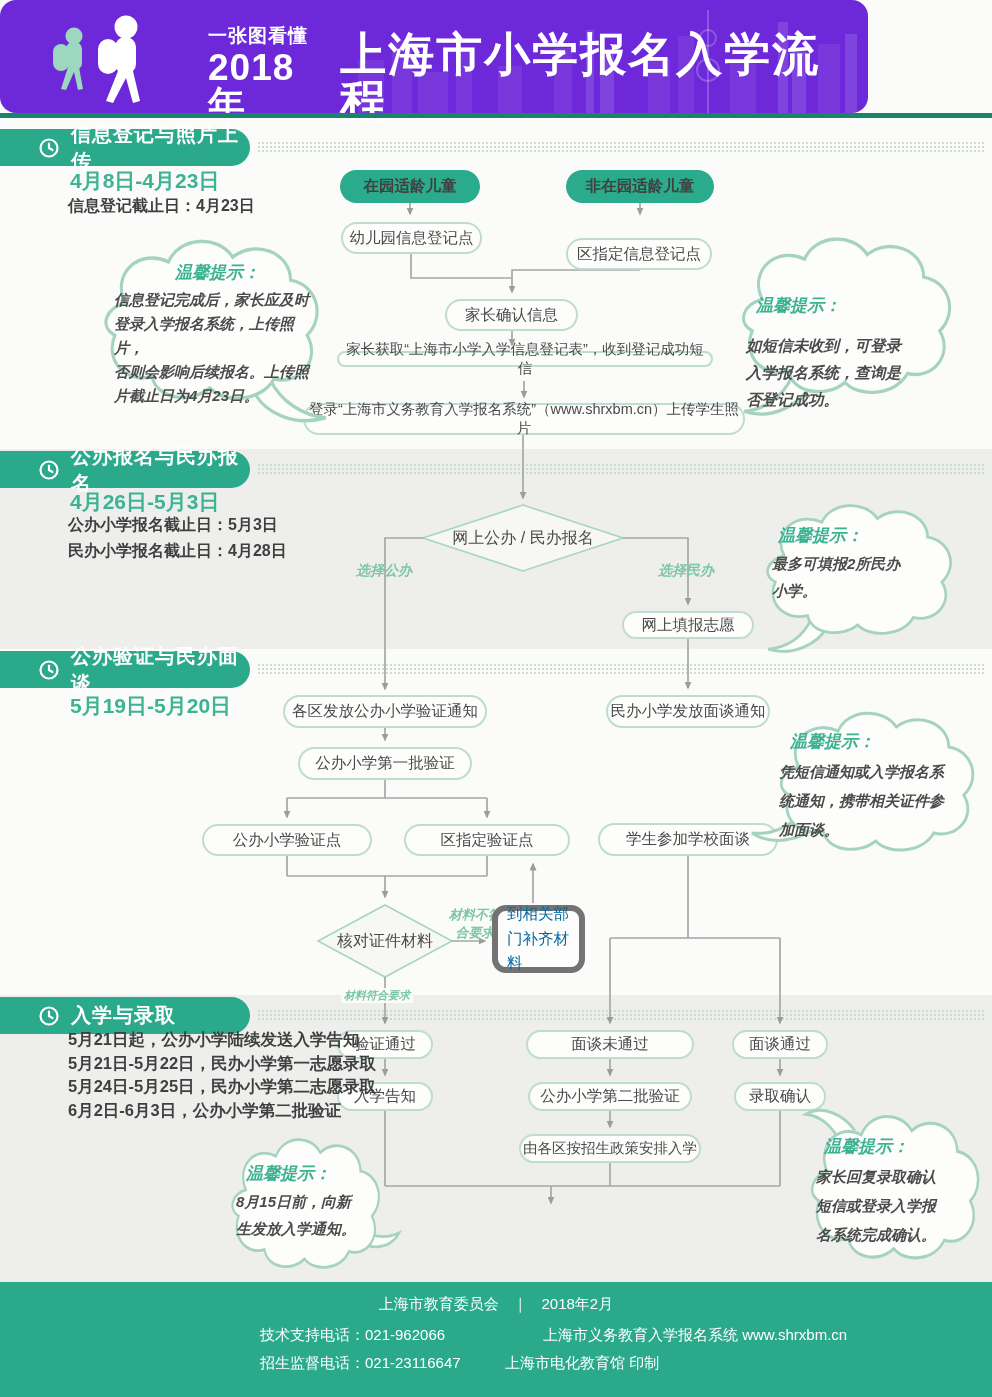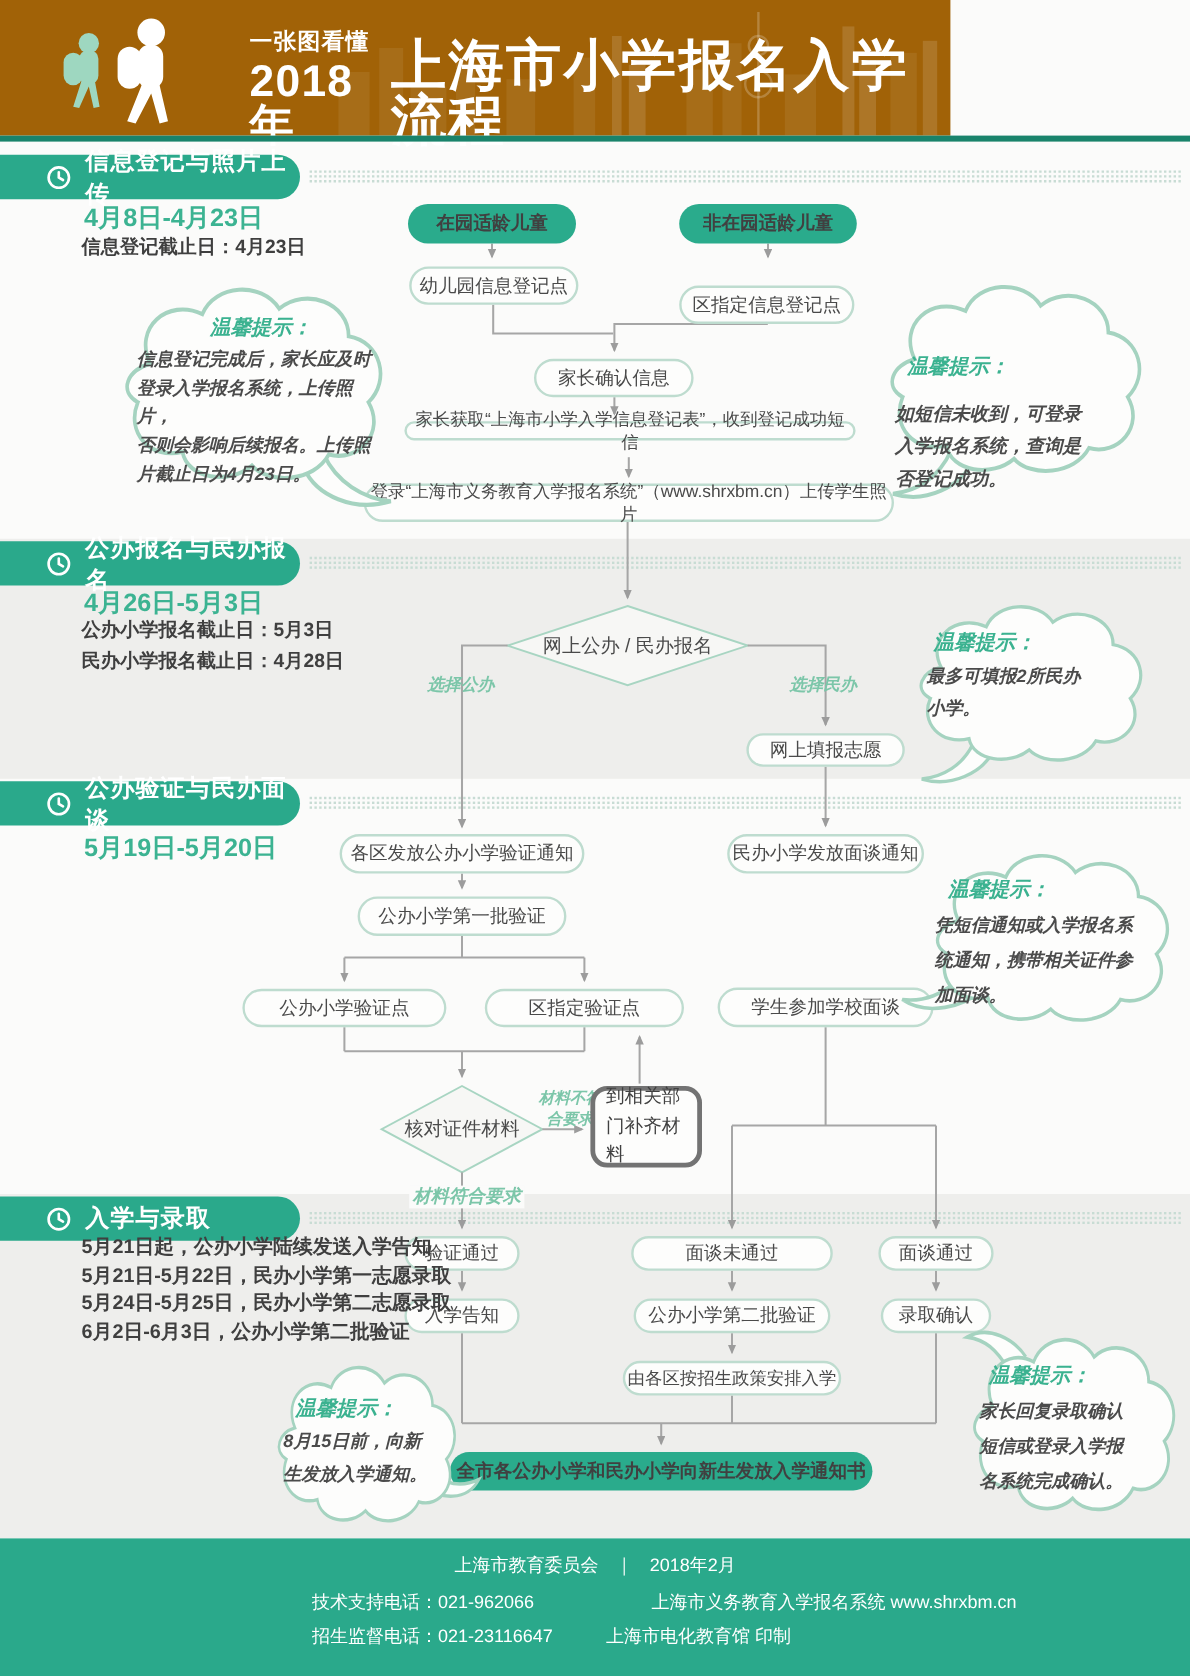--- a/index.html
+++ b/index.html
@@ -1,19 +1,19 @@
 <!DOCTYPE html>
 <html><head>
 <meta charset="utf-8">
 <style>
   html,body{margin:0;padding:0;background:#e8e8e6;}
   .page{position:relative;width:992px;height:1397px;margin:0 auto;background:#fbfbfa;
         font-family:"Liberation Sans","DejaVu Sans",sans-serif;overflow:hidden;}
   
-  .banner{position:absolute;left:0;top:0;width:792px;height:113px;background:#a16207;}
+  .banner{position:absolute;left:0;top:0;width:868px;height:113px;background:#6d28d9;border-radius:16px;}
   .banner-strip{position:absolute;left:0;top:113px;width:992px;height:5px;background:#19836b;}
   .brand{position:absolute;left:208px;top:26px;display:flex;align-items:flex-end;color:#fff;}
   .brand .stack{display:flex;flex-direction:column;align-items:flex-start;line-height:1;margin-right:8px;}
   .brand .tagline{font-size:19px;font-weight:bold;letter-spacing:1px;margin-bottom:4px;}
   .brand .year{font-size:37px;font-weight:bold;letter-spacing:1px;}
   .brand .big{font-size:46px;font-weight:bold;letter-spacing:2px;line-height:1;}
   
   .bg-gray{position:absolute;left:0;width:992px;background:#eeeeec;}
   
   .sec-header{position:absolute;left:0;width:250px;height:37px;background:#2aa98b;
@@ -29,24 +29,24 @@
   .pill{position:absolute;display:flex;align-items:center;justify-content:center;
       border-radius:17px;font-size:15.5px;color:#4a4a4a;box-sizing:border-box;
       background:#fdfdfc;border:2px solid #bedccf;z-index:3;text-align:center;}
   .pill.green{background:#2aab8c;border:none;color:#404040;font-weight:bold;}
   .pill.long{font-size:14.5px;}
   .pill.fs14{font-size:14.5px;}
   .dlabel{position:absolute;display:flex;align-items:center;justify-content:center;
       color:#4a4a4a;font-size:16px;z-index:3;text-align:center;}
   .edge-label{position:absolute;color:#7cc6a9;font-style:italic;font-size:14px;font-weight:bold;z-index:3;}
   .edge-label.small{font-size:13px;text-align:center;}
-  .edge-label.bg{background:#fbfbfa;padding:0 3px;font-size:15px;}
-  .supp{position:absolute;background:#fdfdfc;border:4px solid #737373;border-radius:14px;
+  .edge-label.bg{background:#fbfbfa;padding:0 3px;font-size:11px;}
+  .supp{position:absolute;background:#fdfdfc;border:6px solid #737373;border-radius:14px;
       box-sizing:border-box;display:flex;align-items:center;padding-left:9px;
-      font-size:15.5px;color:#404040;line-height:1.6;z-index:3;}
+      font-size:15.5px;color:#0369a1;line-height:1.6;z-index:3;}
   
   .overlay{position:absolute;left:0;top:0;z-index:2;pointer-events:none;}
   .overlay path.ln{stroke:#a6a6a6;stroke-width:1.7;fill:none;}
   .overlay polygon.dm{fill:#f7f7f5;stroke:#a8d5c2;stroke-width:1.6;}
   
   .cloud{position:absolute;z-index:5;}
   .cloud svg{position:absolute;left:0;top:0;width:100%;height:100%;overflow:visible;}
   .cloud .body,.cloud .tail{fill:#fdfdfc;stroke:#a5d3c0;stroke-width:3;}
   .tip-title{position:absolute;color:#3bb290;font-weight:bold;font-style:italic;font-size:17px;z-index:6;}
   .tip-text{position:absolute;color:#4b4b4b;font-style:italic;font-weight:bold;font-size:15px;
@@ -247,21 +247,20 @@
   <div class="pill" style="left:606px;top:695px;width:164px;height:33px;">民办小学发放面谈通知</div>
   <div class="pill" style="left:598px;top:823px;width:180px;height:33px;">学生参加学校面谈</div>
 
   <div class="pill" style="left:337px;top:1030px;width:96px;height:29px;">验证通过</div>
   <div class="pill" style="left:337px;top:1082px;width:96px;height:29px;">入学告知</div>
   <div class="pill" style="left:526px;top:1030px;width:168px;height:29px;">面谈未通过</div>
   <div class="pill" style="left:528px;top:1082px;width:164px;height:29px;">公办小学第二批验证</div>
   <div class="pill fs14" style="left:519px;top:1134px;width:182px;height:29px;">由各区按招生政策安排入学</div>
   <div class="pill" style="left:732px;top:1030px;width:96px;height:29px;">面谈通过</div>
   <div class="pill" style="left:734px;top:1082px;width:92px;height:29px;">录取确认</div>
-  <div class="pill green" style="left:375px;top:1210px;width:352px;height:32px;font-size:15.5px;">全市各公办小学和民办小学向新生发放入学通知书</div>
 
   <div class="cloud" style="left:88px;top:232px;width:248px;height:172px;">
     <svg viewBox="0 0 240 150" preserveAspectRatio="none">
       <path class="tail" d="M176,128 C186,148 208,160 230,162 C200,170 170,158 160,138"></path>
       <path class="body" d="M36,62 C22,36 50,14 78,26 C88,4 126,2 140,22 C162,6 196,18 196,42 C222,46 230,74 212,90 C226,112 204,134 180,128 C168,148 132,150 118,136 C100,150 66,146 62,126 C36,132 16,112 26,90 C10,82 18,66 36,62 Z"></path>
     </svg>
     <div class="tip-title" style="left:87px;top:29px;">温馨提示：</div>
     <div class="tip-text" style="left:26px;top:56px;width:200px;line-height:24px;">信息登记完成后，家长应及时
 登录入学报名系统，上传照片，
 否则会影响后续报名。上传照

